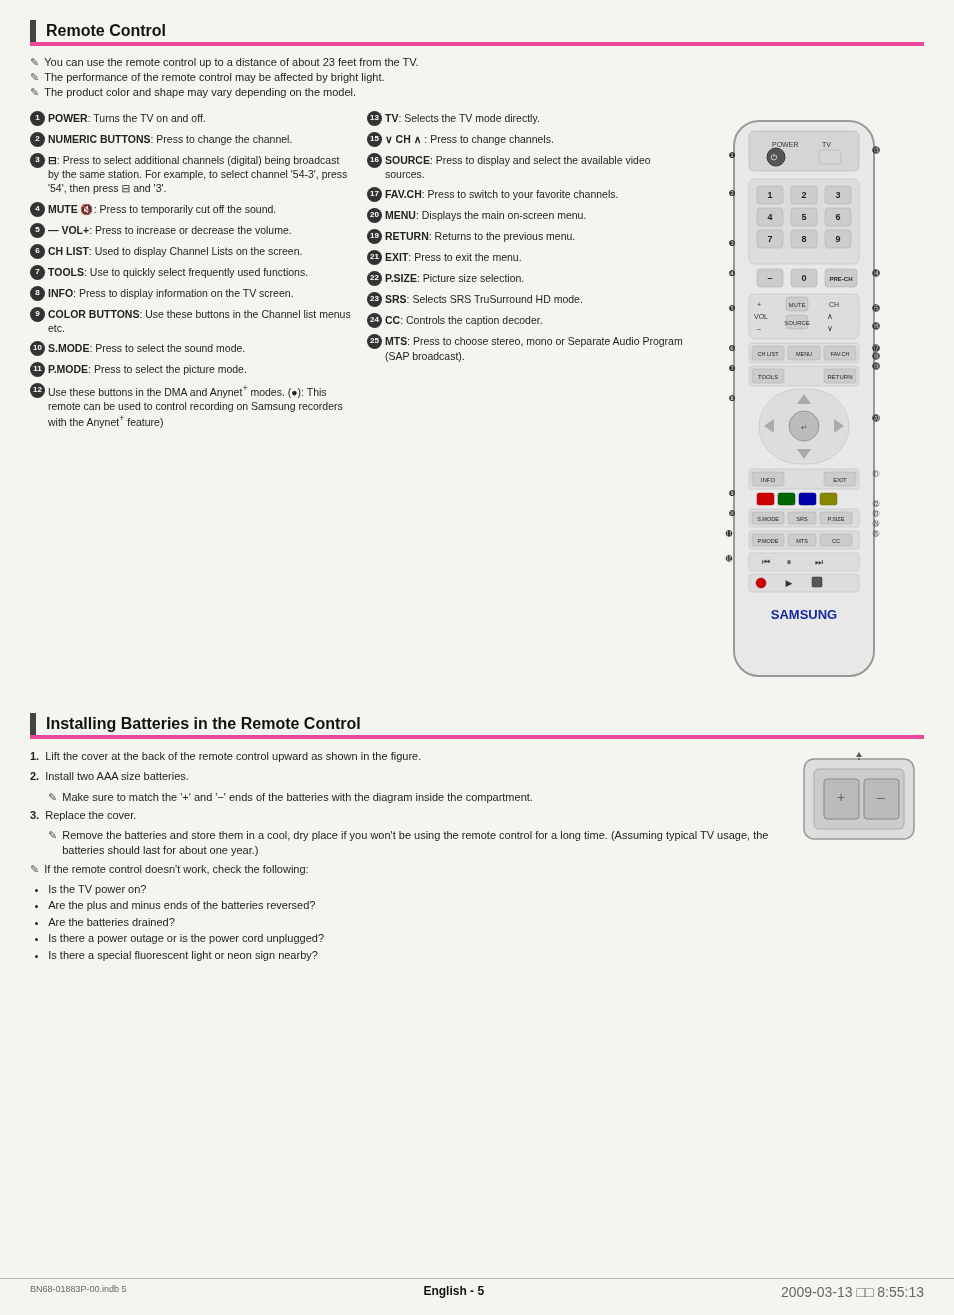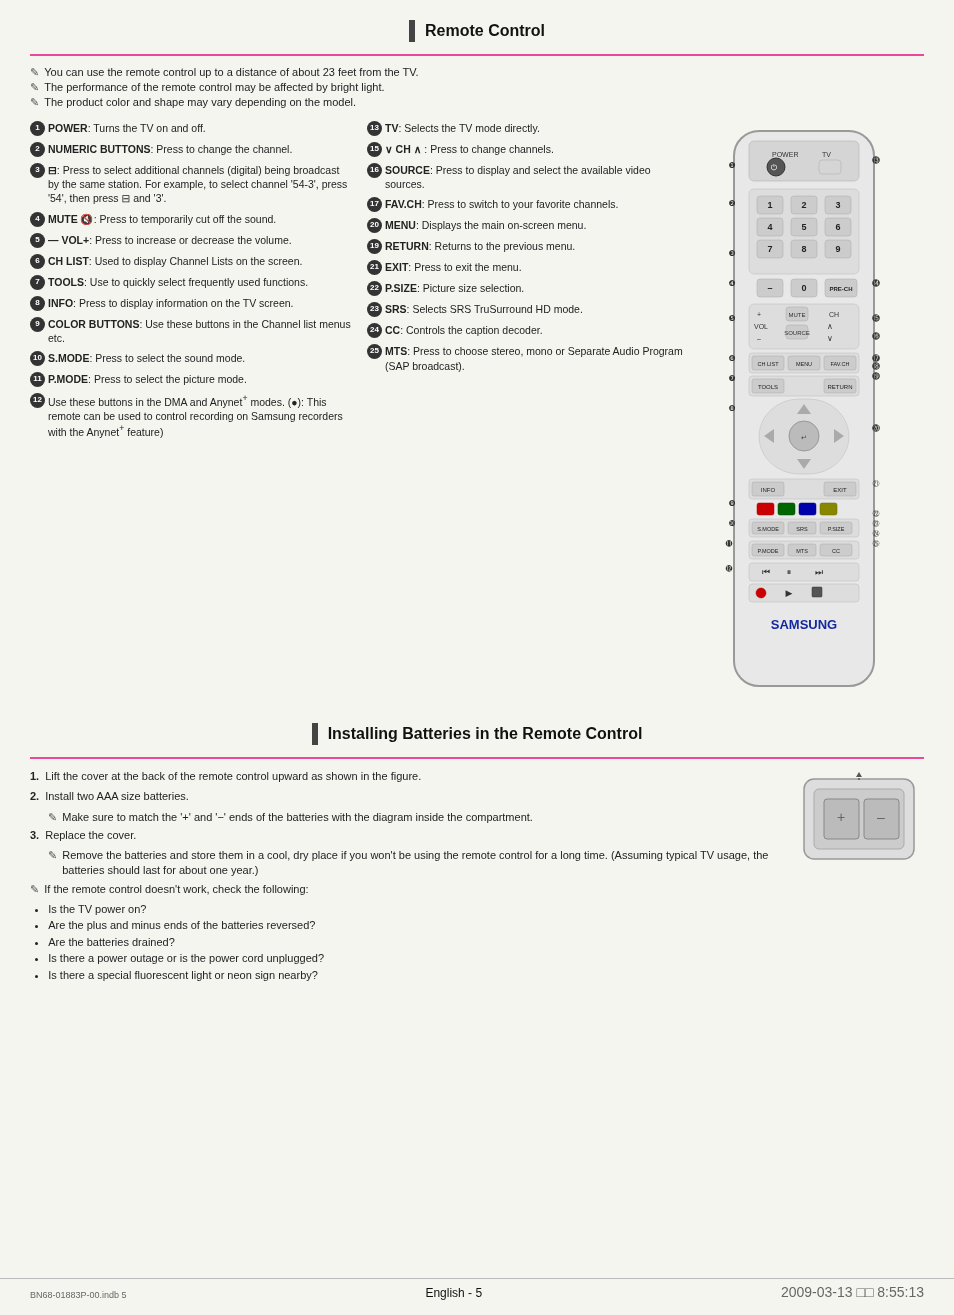--- a/index.html
+++ b/index.html
@@ -17,23 +17,22 @@
       min-height: 1315px;
       background: #f5f5f0;
       padding: 20px 30px 10px 30px;
       position: relative;
     }
     
     .section-header {
       display: flex;
       align-items: center;
       margin-bottom: 10px;
-      border-bottom: 2px solid #ec4899;
-      padding-bottom: 12px;
-      justify-content: center;
+      border-bottom: 4px solid #ec4899;
+      padding-bottom: 0;
     }
     .section-header .bar {
       width: 6px;
       height: 22px;
       background: #444;
       margin-right: 10px;
       flex-shrink: 0;
     }
     .section-header h2 {
       font-size: 16px;
@@ -143,32 +142,32 @@
     }
 
     
     .page-footer {
       position: absolute;
       bottom: 15px;
       left: 0;
       right: 0;
       display: flex;
       justify-content: space-between;
-      align-items: flex-end;
+      align-items: flex-start;
       padding: 0 30px;
       border-top: 1px solid #bbb;
       padding-top: 5px;
     }
     .footer-left {
       font-size: 9px;
       color: #666;
     }
     .footer-center {
       font-size: 12px;
-      font-weight: normal;
+      font-weight: bold;
       color: #111;
       text-align: center;
     }
     .footer-right {
       font-size: 14px;
       color: #666;
     }
 
     
     .circle-num {

